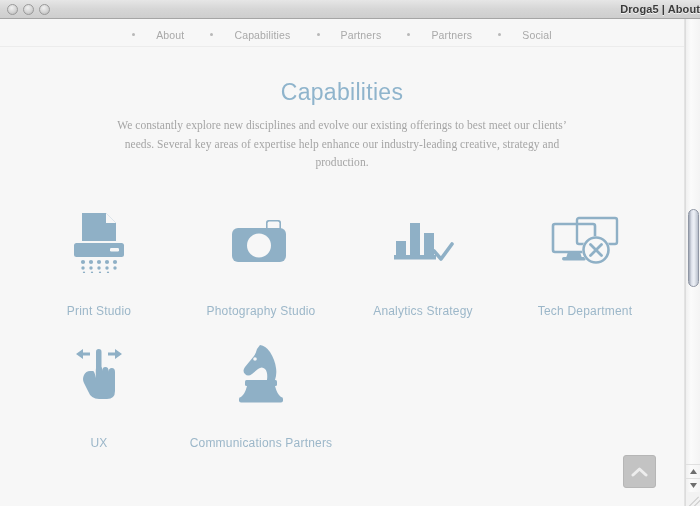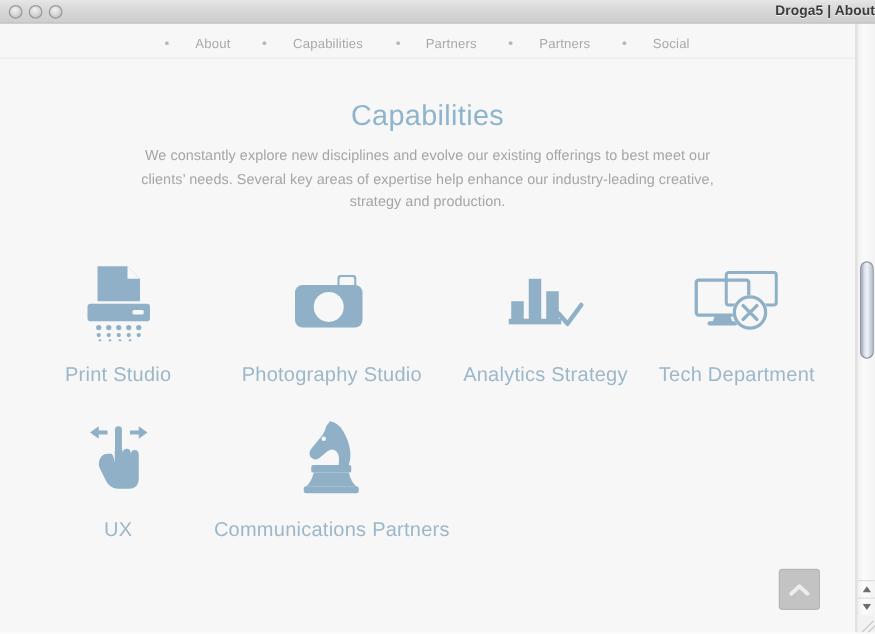--- a/index.html
+++ b/index.html
@@ -116,20 +116,21 @@
     color: #8fb4cc;
     letter-spacing: 0.3px;
   }
   .hero p {
     margin: 10px auto 0;
     width: 468px;
     font-size: 11.5px;
     line-height: 18.5px;
     color: #a5a5a5;
     letter-spacing: 0.05px;
+    font-family: Liberation Serif, serif;
   }
 
   
   .grid {
     margin-top: 34px;
     display: grid;
     grid-template-columns: repeat(4, 1fr);
     row-gap: 20px;
     padding: 0 18px;
   }
@@ -140,22 +141,22 @@
     cursor: pointer;
   }
   .cap-icon {
     height: 72px;
     display: flex;
     align-items: center;
     justify-content: center;
   }
   .cap-icon svg { display: block; }
   .cap-label {
-    margin-top: 14px;
-    font-size: 16px;
+    margin-top: 26px;
+    font-size: 12px;
     color: #9cb7c9;
     letter-spacing: 0.2px;
     white-space: nowrap;
   }
 
   
   .to-top {
     position: absolute;
     right: 28px;
     bottom: 18px;

